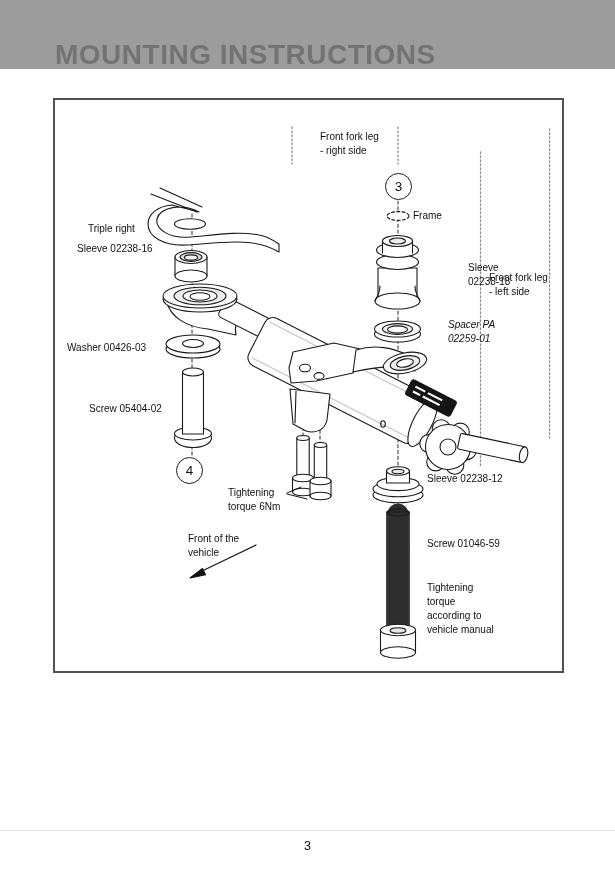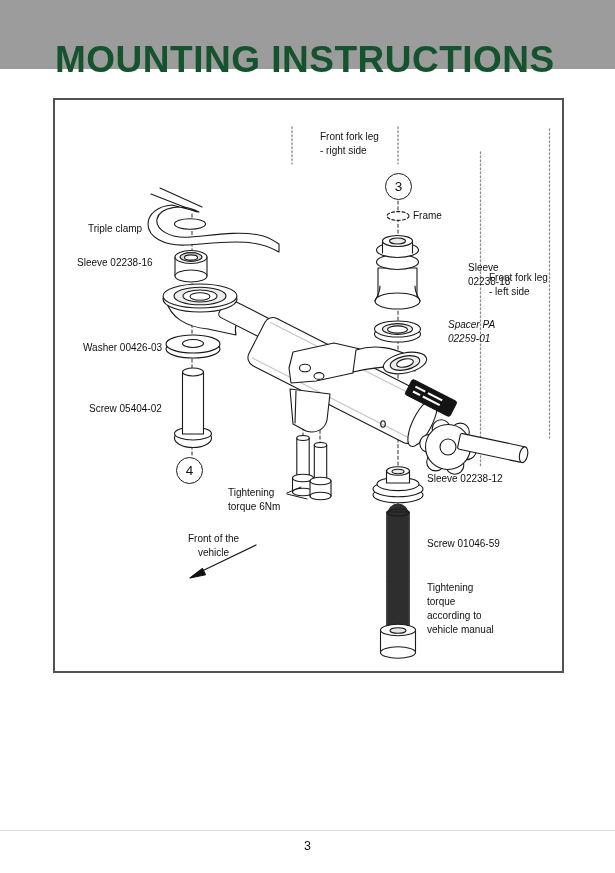--- a/index.html
+++ b/index.html
@@ -1,21 +1,21 @@
 <!DOCTYPE html>
 <html><head>
 <meta charset="utf-8">
 <style>
   html,body{margin:0;padding:0;}
   body{width:615px;height:873px;position:relative;background:#fff;
        font-family:"Liberation Sans", sans-serif;overflow:hidden;}
   .abs{position:absolute;}
   
   #header-band{left:0;top:0;width:615px;height:69px;background:#9c9c9c;}
-  #page-title{left:55px;top:41px;font-size:37px;font-weight:bold;color:#14532d;
+  #page-title{left:55px;top:41px;font-size:28px;font-weight:bold;color:#737373;
               letter-spacing:.5px;line-height:1;white-space:nowrap;}
   
   #diagram-frame{left:53px;top:98px;width:507px;height:571px;border:2px solid #525252;}
   
   #drawing{left:0;top:0;width:615px;height:873px;}
   
   .lbl{position:absolute;font-size:10px;line-height:13.5px;color:#101010;
        white-space:pre-line;}
   .lbl.b{font-size:10px;font-weight:normal;line-height:14px;}
   .lbl.lh14{line-height:14px;}
@@ -202,27 +202,27 @@
     <ellipse cx="398" cy="630" rx="17.5" ry="5.8" fill="#fff"></ellipse>
     <ellipse cx="398" cy="630.5" rx="8" ry="2.8" fill="#e6e6e6"></ellipse>
   </g>
 
   <g>
     <line x1="256" y1="545" x2="200" y2="572" stroke-width="1.3"></line>
     <polygon points="190,578 202.5,568.5 205.5,574.8" fill="#111" stroke="#111"></polygon>
   </g>
 </svg>
 
-<div class="lbl" style="left:88px;top:222px;">Triple clamp</div>
-<div class="lbl" style="left:77px;top:256px;">Sleeve 02238-16</div>
-<div class="lbl" style="left:67px;top:341px;margin-left:16px;">Washer 00426-03</div>
+<div class="lbl" style="left:88px;top:222px;">Triple right</div>
+<div class="lbl" style="left:77px;top:242px;">Sleeve 02238-16</div>
+<div class="lbl" style="left:67px;top:341px;">Washer 00426-03</div>
 <div class="lbl" style="left:89px;top:402px;">Screw 05404-02</div>
 <div class="lbl" style="left:228px;top:486px;">Tightening
 torque 6Nm</div>
-<div class="lbl b" style="left:188px;top:532px;text-align:center;">Front of the
+<div class="lbl b" style="left:188px;top:532px;">Front of the
 vehicle</div>
 <div class="lbl b" style="left:320px;top:130px;">Front fork leg
 - right side</div>
 <div class="lbl" style="left:413px;top:209px;">Frame</div>
 <div class="lbl lh14" style="left:420px;top:261px;margin-left:48px;">Sleeve
 02238-18</div>
 <div class="lbl b" style="left:489px;top:271px;">Front fork leg
 - left side</div>
 <div class="lbl lh14" style="left:448px;top:318px;font-style:italic;">Spacer PA
 02259-01</div>

